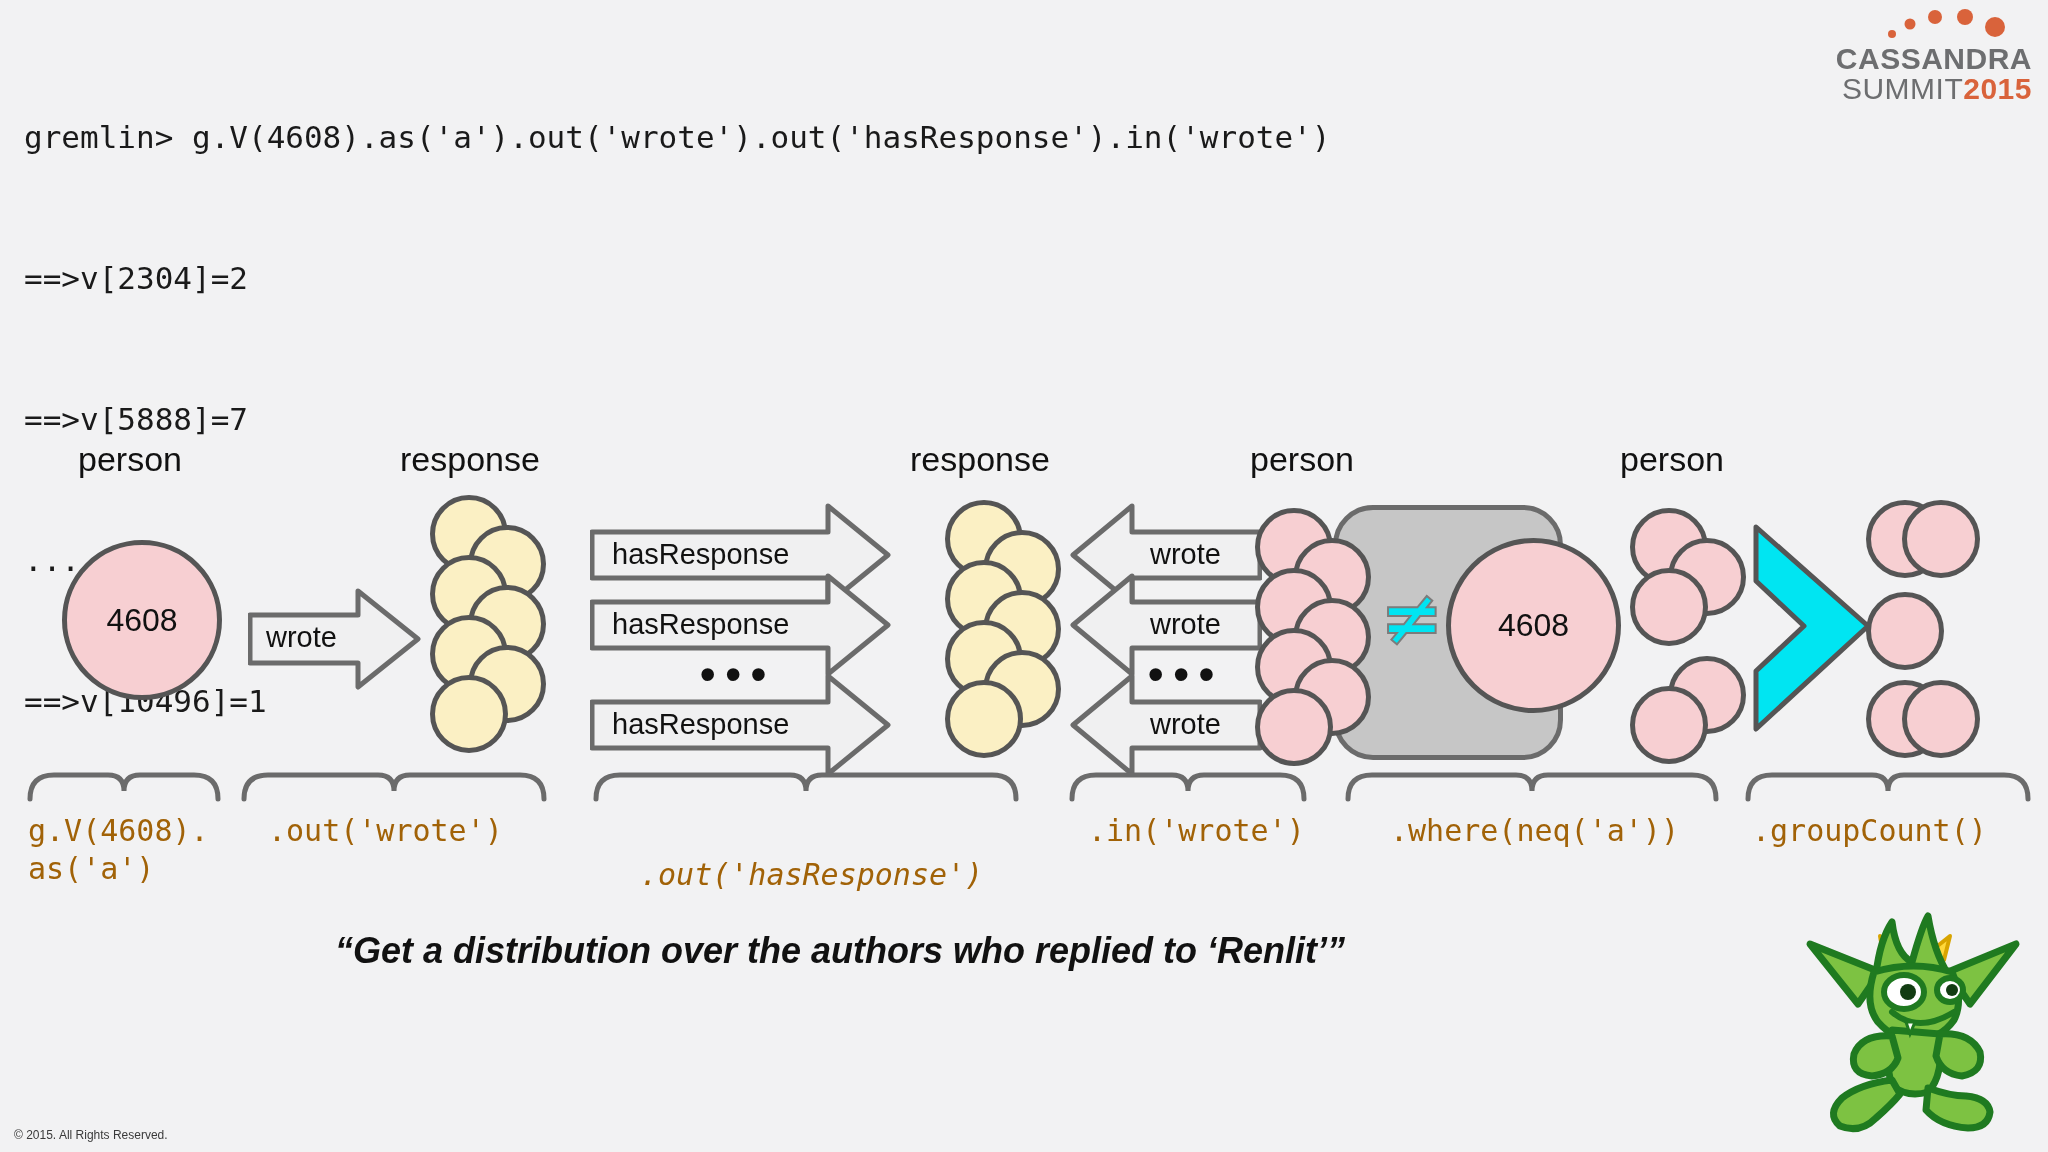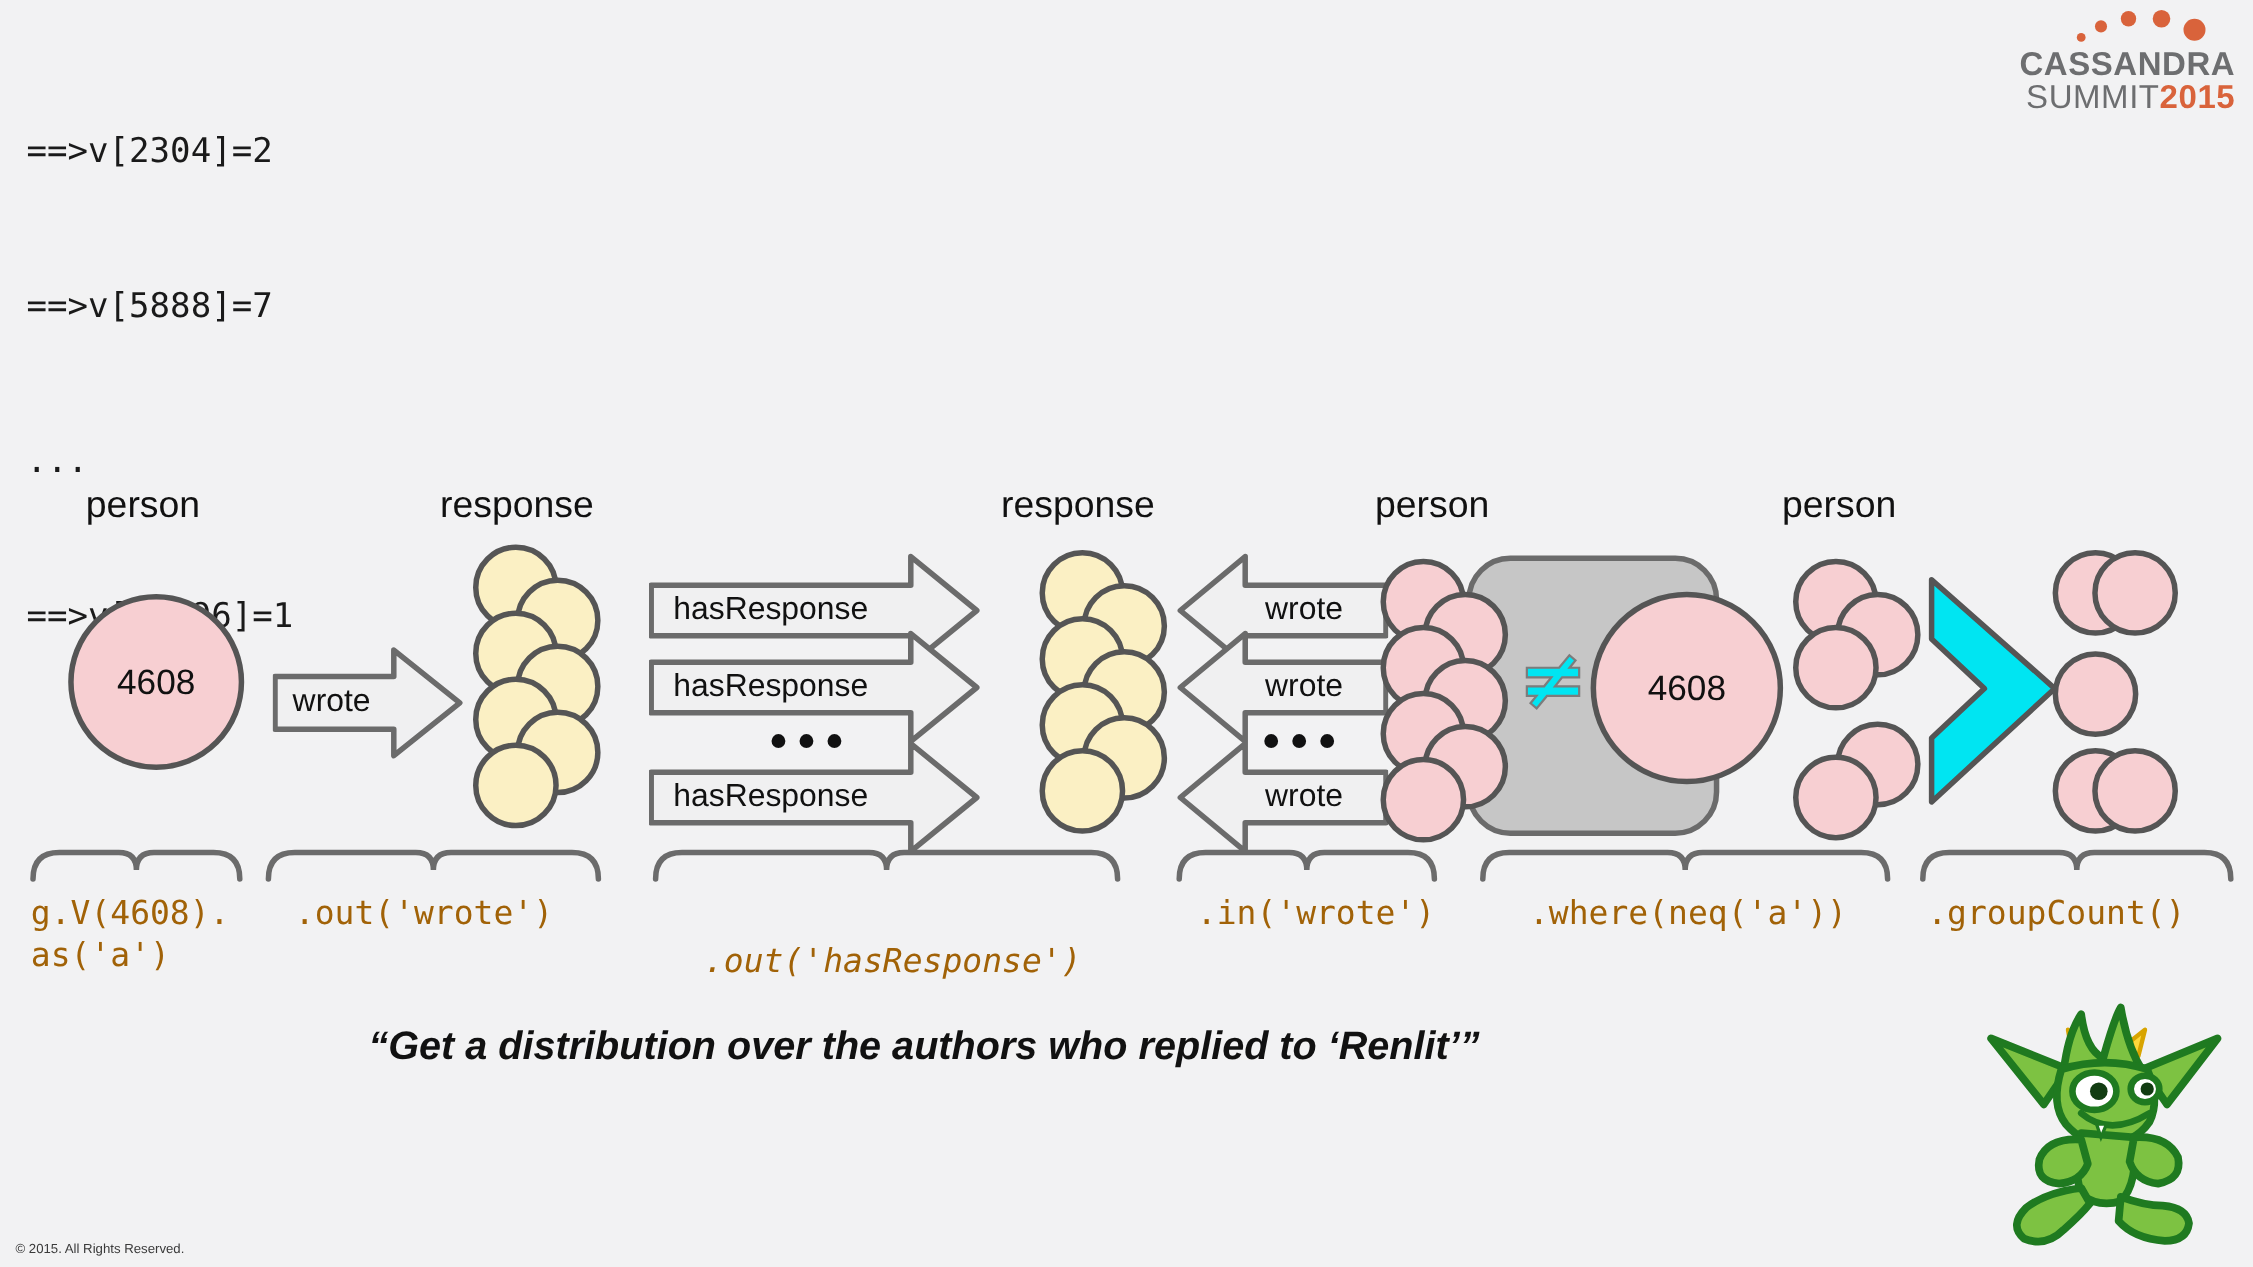--- a/index.html
+++ b/index.html
@@ -86,20 +86,21 @@
     font-family:"Liberation Sans",sans-serif;
   }
 
   
   #mascot{position:absolute;right:10px;bottom:2px;width:250px;height:250px;}
 </style>
 </head>
 <body>
 
 <div class="abs" id="console">
+  <div class="line">gremlin&gt; g.V(4608).as('a').out('wrote').out('hasResponse').in('wrote')</div>
   <div class="line">==&gt;v[2304]=2</div>
   <div class="line">==&gt;v[5888]=7</div>
   <div class="line">...</div>
   <div class="line">==&gt;v[10496]=1</div>
 </div>
 
 <div class="abs" id="logo">
   <div class="dots">
     <svg width="200" height="36" viewBox="0 0 200 36">
       <circle cx="60" cy="26" r="4" fill="#d9633b"></circle>

